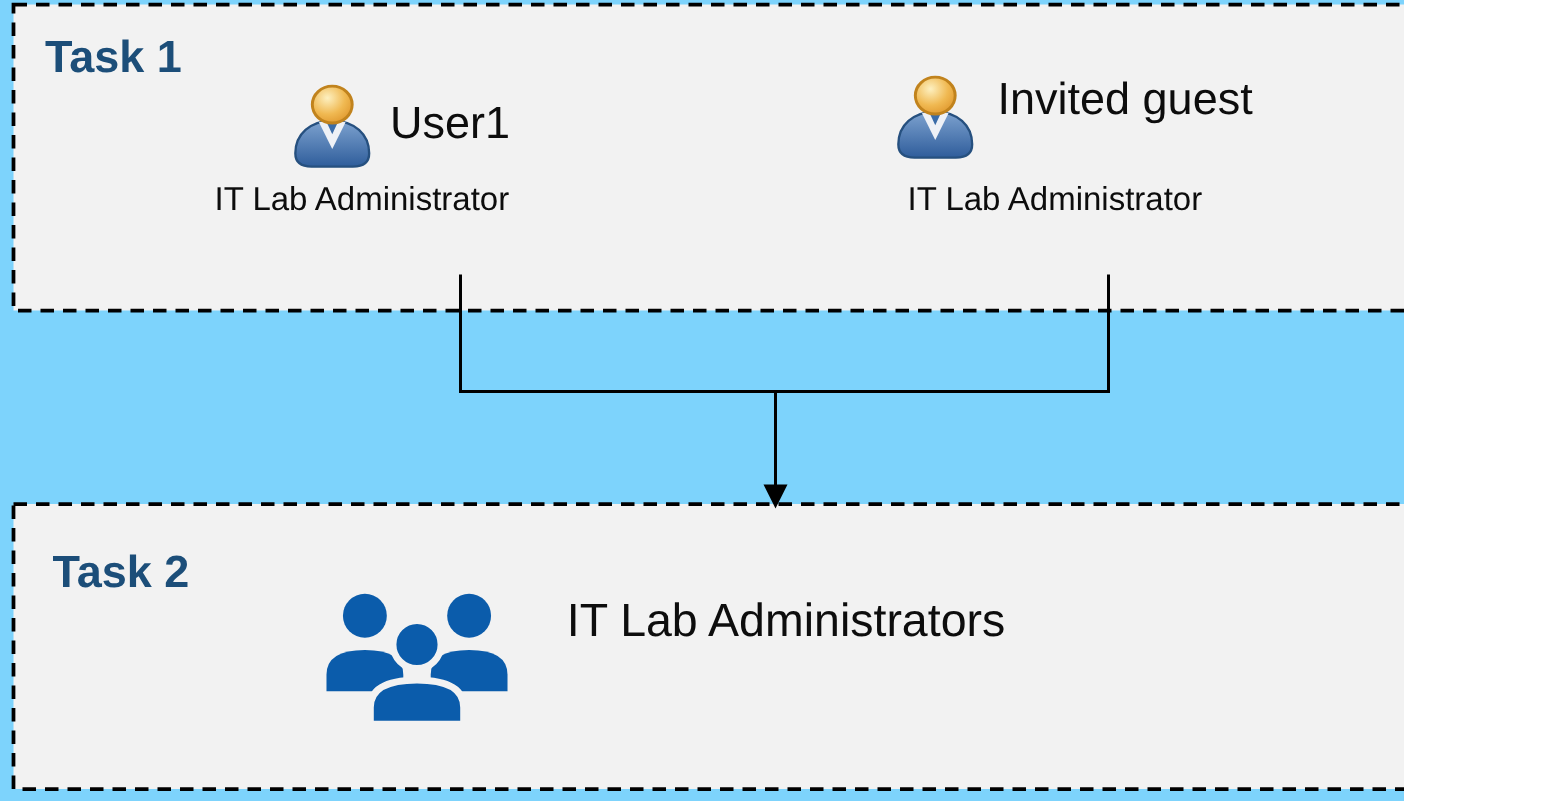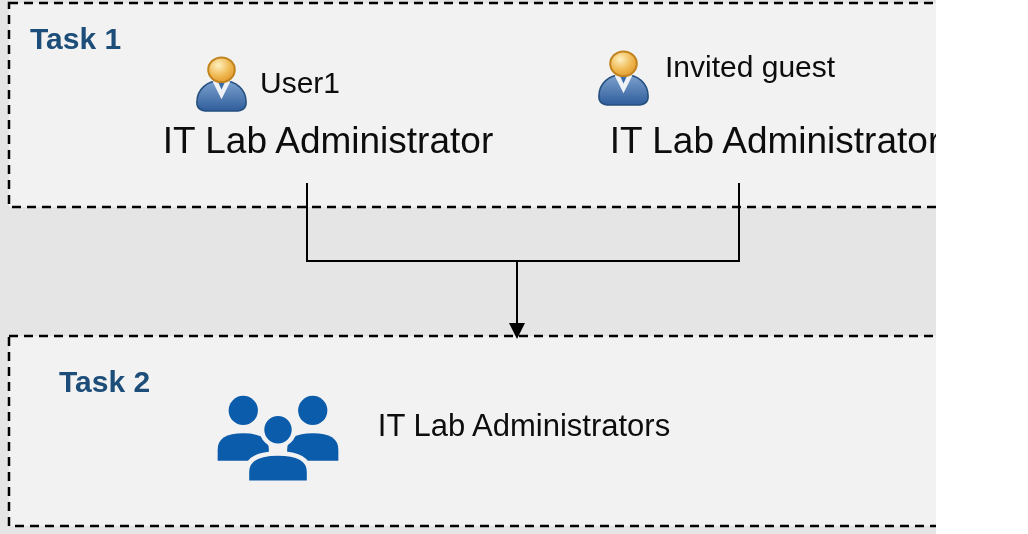--- a/index.html
+++ b/index.html
@@ -1,20 +1,20 @@
 <!DOCTYPE html>
 <html><head>
 <meta charset="utf-8">
 <style>
   html, body { margin: 0; padding: 0; background: #ffffff; }
   .canvas {
     position: relative;
     width: 936px;
     height: 534px;
-    background: #e5e5e5;
+    background: #7dd3fc;
     font-family: "Liberation Sans", "DejaVu Sans", sans-serif;
     color: #0d0d0d;
     overflow: hidden;
   }
   .bg-layer {
     position: absolute;
     left: 0; top: 0;
     width: 1028px; height: 534px;
   }
   .abs { position: absolute; }
@@ -23,22 +23,22 @@
     font-weight: bold;
     color: #1c4e79;
     letter-spacing: 0px;
   }
   .person-name {
     font-size: 30px;
     white-space: nowrap;
     text-align: center;
   }
   .person-role {
-    font-size: 37px;
-    text-align: center;
+    font-size: 22px;
+    text-align: left;
     white-space: nowrap;
   }
   .group-name {
     font-size: 31px;
     line-height: 40px;
     text-align: center;
   }
   svg { display: block; }
 </style>
 </head>
@@ -92,29 +92,29 @@
       </linearGradient>
     </defs>
     <path d="M32,25 C17,25 7,34 7,47 C7,53 11,56 18,56 L46,56 C53,56 57,53 57,47 C57,34 47,25 32,25 Z" fill="url(#bodyGrad2)" stroke="#26507f" stroke-width="1.6"></path>
     <path d="M23,26 L32,44 L41,26 C38,24.5 26,24.5 23,26 Z" fill="#eef1f6"></path>
     <path d="M28,25.5 L32,34 L36,25.5 Z" fill="#3a6ca8"></path>
     <ellipse cx="32" cy="14" rx="13.5" ry="12.5" fill="url(#headGrad2)" stroke="#c1831d" stroke-width="2"></ellipse>
   </svg>
   <div class="abs person-name" style="left:665px; top:50px;">Invited guest</div>
   <div class="abs person-role" style="left:605px; top:120px; width:340px;">IT Lab Administrator</div>
 
-  <div class="abs task-label" style="left:35px; top:365px;margin-left:24px;">Task 2</div>
+  <div class="abs task-label" style="left:35px; top:365px;">Task 2</div>
 
   <svg class="abs" style="left:214px; top:391px;" width="128" height="92" viewBox="0 0 140 100">
 
     <circle cx="32" cy="21" r="16" fill="#0b5cab"></circle>
     <path d="M4,76 L4,64 Q4,46 32,46 Q60,46 60,64 L60,76 Z" fill="#0b5cab"></path>
 
     <circle cx="108" cy="21" r="16" fill="#0b5cab"></circle>
     <path d="M80,76 L80,64 Q80,46 108,46 Q136,46 136,64 L136,76 Z" fill="#0b5cab"></path>
 
     <circle cx="70" cy="42" r="17.5" fill="#0b5cab" stroke="#f2f2f2" stroke-width="5"></circle>
     <path d="M36,100 L36,88 Q36,68 70,68 Q104,68 104,88 L104,100 Z" fill="#0b5cab" stroke="#f2f2f2" stroke-width="5"></path>
   </svg>
 
-  <div class="abs group-name" style="left:374px; top:394px; width:300px;margin-top:12px;">IT Lab Administrators</div>
+  <div class="abs group-name" style="left:374px; top:394px; width:300px;">IT Lab Administrators</div>
 
 </div>
 
 </body></html>

